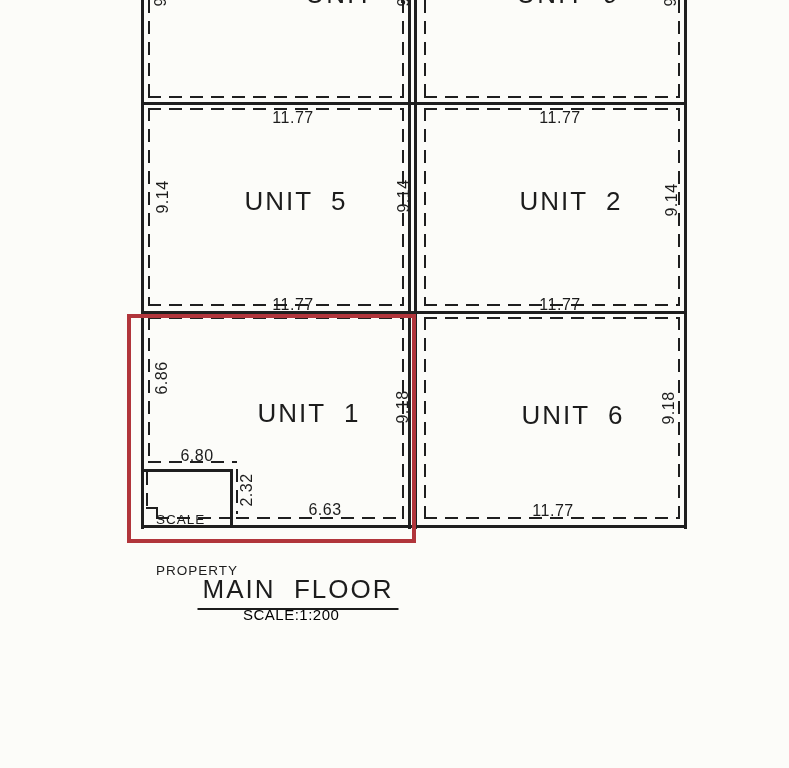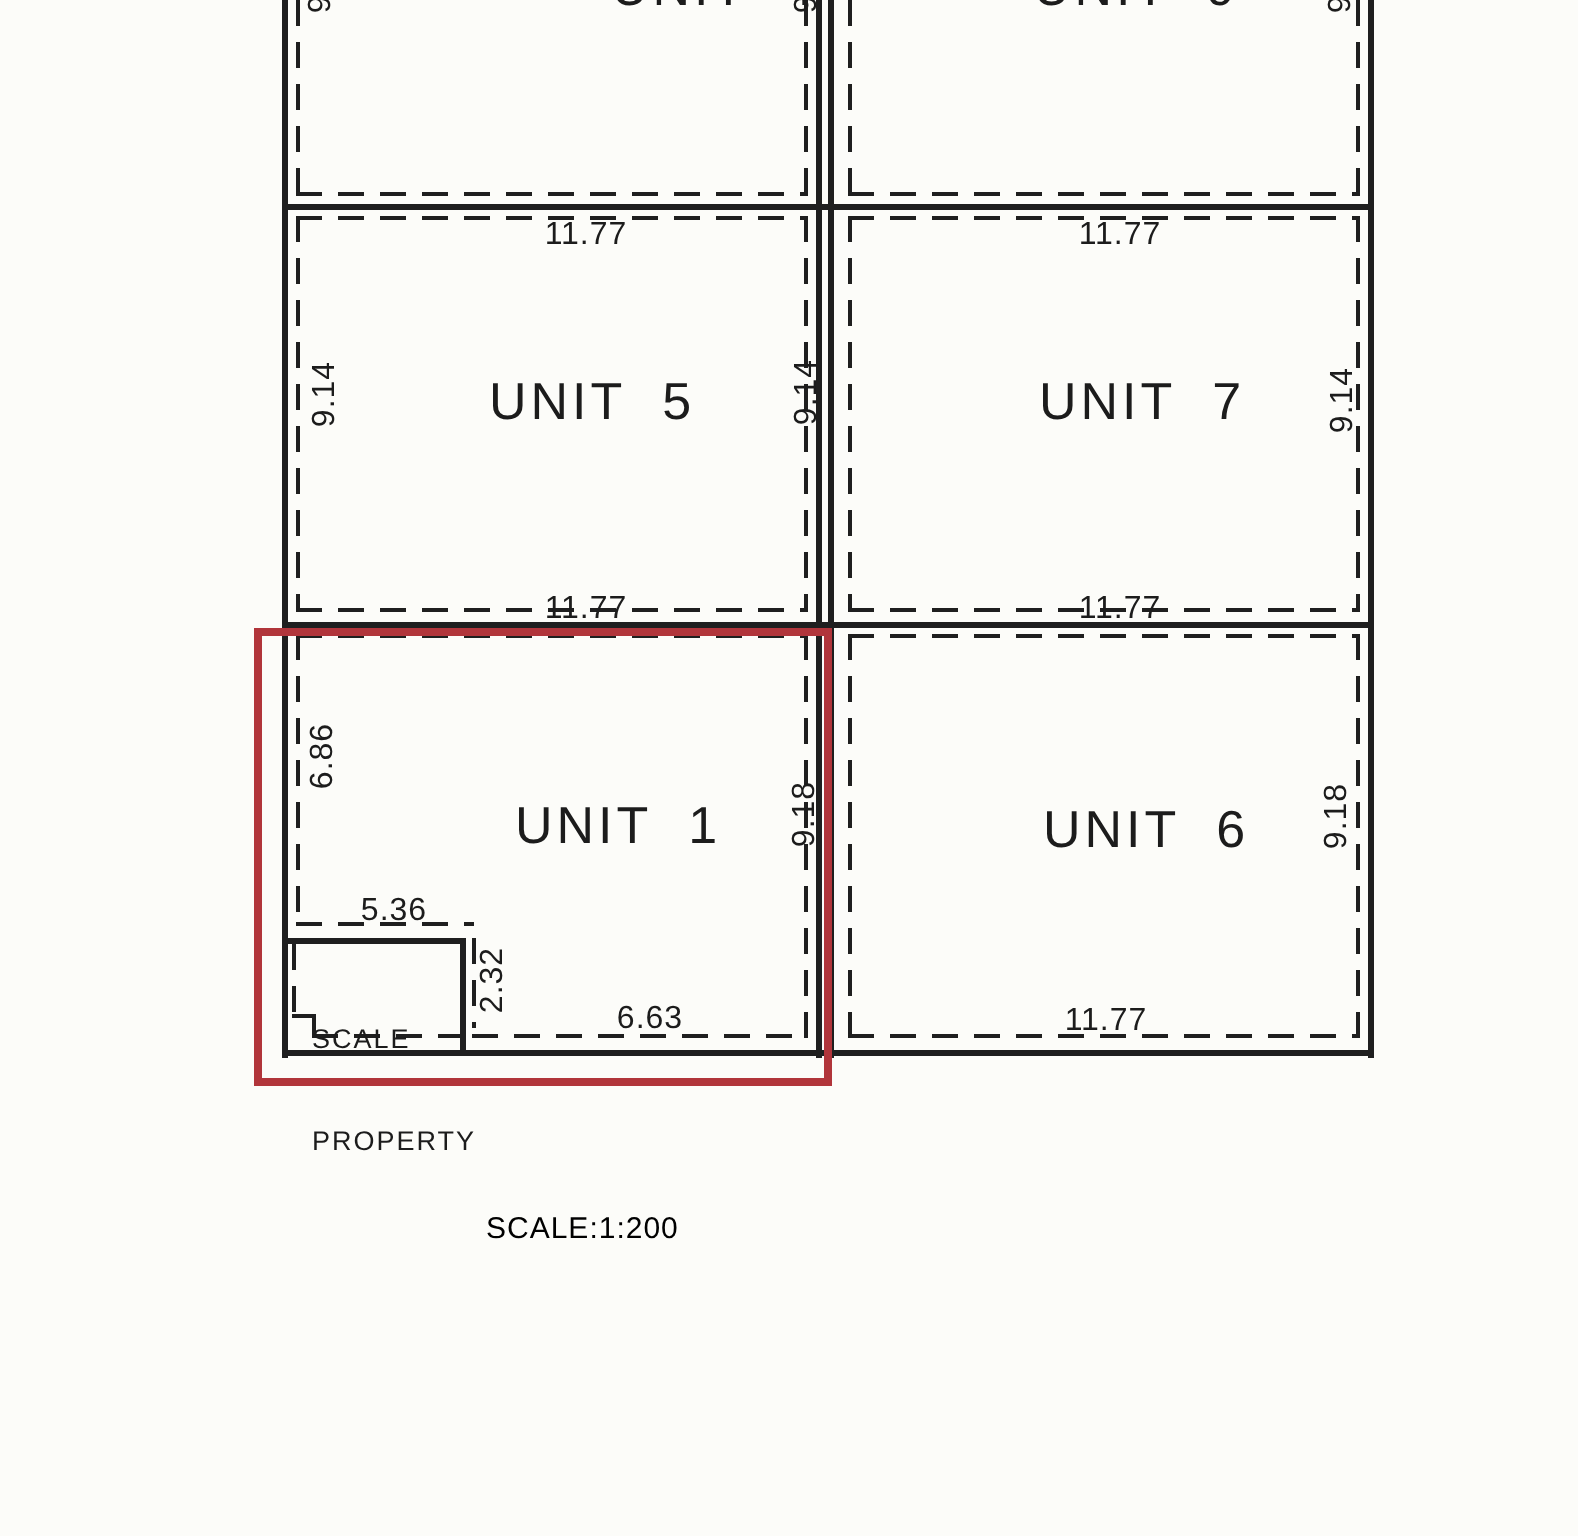--- a/index.html
+++ b/index.html
@@ -108,46 +108,47 @@
   <div class="dv" style="left:146px;top:472px;height:36px;"></div>
   <div class="dh" style="top:507px;left:146px;width:12px;"></div>
   <div class="dv" style="left:156px;top:507px;height:11px;"></div>
   <div class="dh" style="top:517px;left:156px;width:75px;"></div>
 
   <div class="highlight"></div>
 
   <div class="unit-label" style="left:337px;top:-6px;">UNIT  4</div>
   <div class="unit-label" style="left:548px;top:-6px;">UNIT  9</div>
   <div class="unit-label" style="left:276px;top:201px;">UNIT  5</div>
-  <div class="unit-label" style="left:551px;top:201px;">UNIT  7</div>
+  <div class="unit-label" style="left:551px;top:201px;">UNIT  2</div>
   <div class="unit-label" style="left:289px;top:413px;">UNIT  1</div>
   <div class="unit-label" style="left:553px;top:415px;">UNIT  6</div>
 
   <div class="dim" style="left:293px;top:118px;">11.77</div>
   <div class="dim" style="left:293px;top:305px;">11.77</div>
   <div class="dim rot" style="left:163px;top:197px;">9.14</div>
   <div class="dim rot" style="left:404px;top:196px;">9.14</div>
 
   <div class="dim" style="left:560px;top:118px;">11.77</div>
   <div class="dim" style="left:560px;top:305px;">11.77</div>
   <div class="dim rot" style="left:672px;top:200px;">9.14</div>
 
   <div class="dim rot" style="left:162px;top:378px;">6.86</div>
   <div class="dim rot" style="left:403px;top:407px;">9.18</div>
-  <div class="dim" style="left:197px;top:456px;">5.36</div>
+  <div class="dim" style="left:197px;top:456px;">6.80</div>
   <div class="dim rot" style="left:247px;top:490px;">2.32</div>
   <div class="dim" style="left:325px;top:510px;">6.63</div>
 
   <div class="dim" style="left:553px;top:511px;">11.77</div>
   <div class="dim rot" style="left:669px;top:408px;">9.18</div>
 
   <div class="dim rot" style="left:161px;top:-10px;">9.14</div>
   <div class="dim rot" style="left:404px;top:-10px;">9.14</div>
   <div class="dim rot" style="left:671px;top:-10px;">9.14</div>
 
   <div class="cp-label">
     <div>SCALE</div>
     <div>PROPERTY</div>
   </div>
 
+  <div class="plan-title">MAIN  FLOOR</div>
   <div class="plan-scale">SCALE:1:200</div>
 
 </div>
 
 </body></html>

